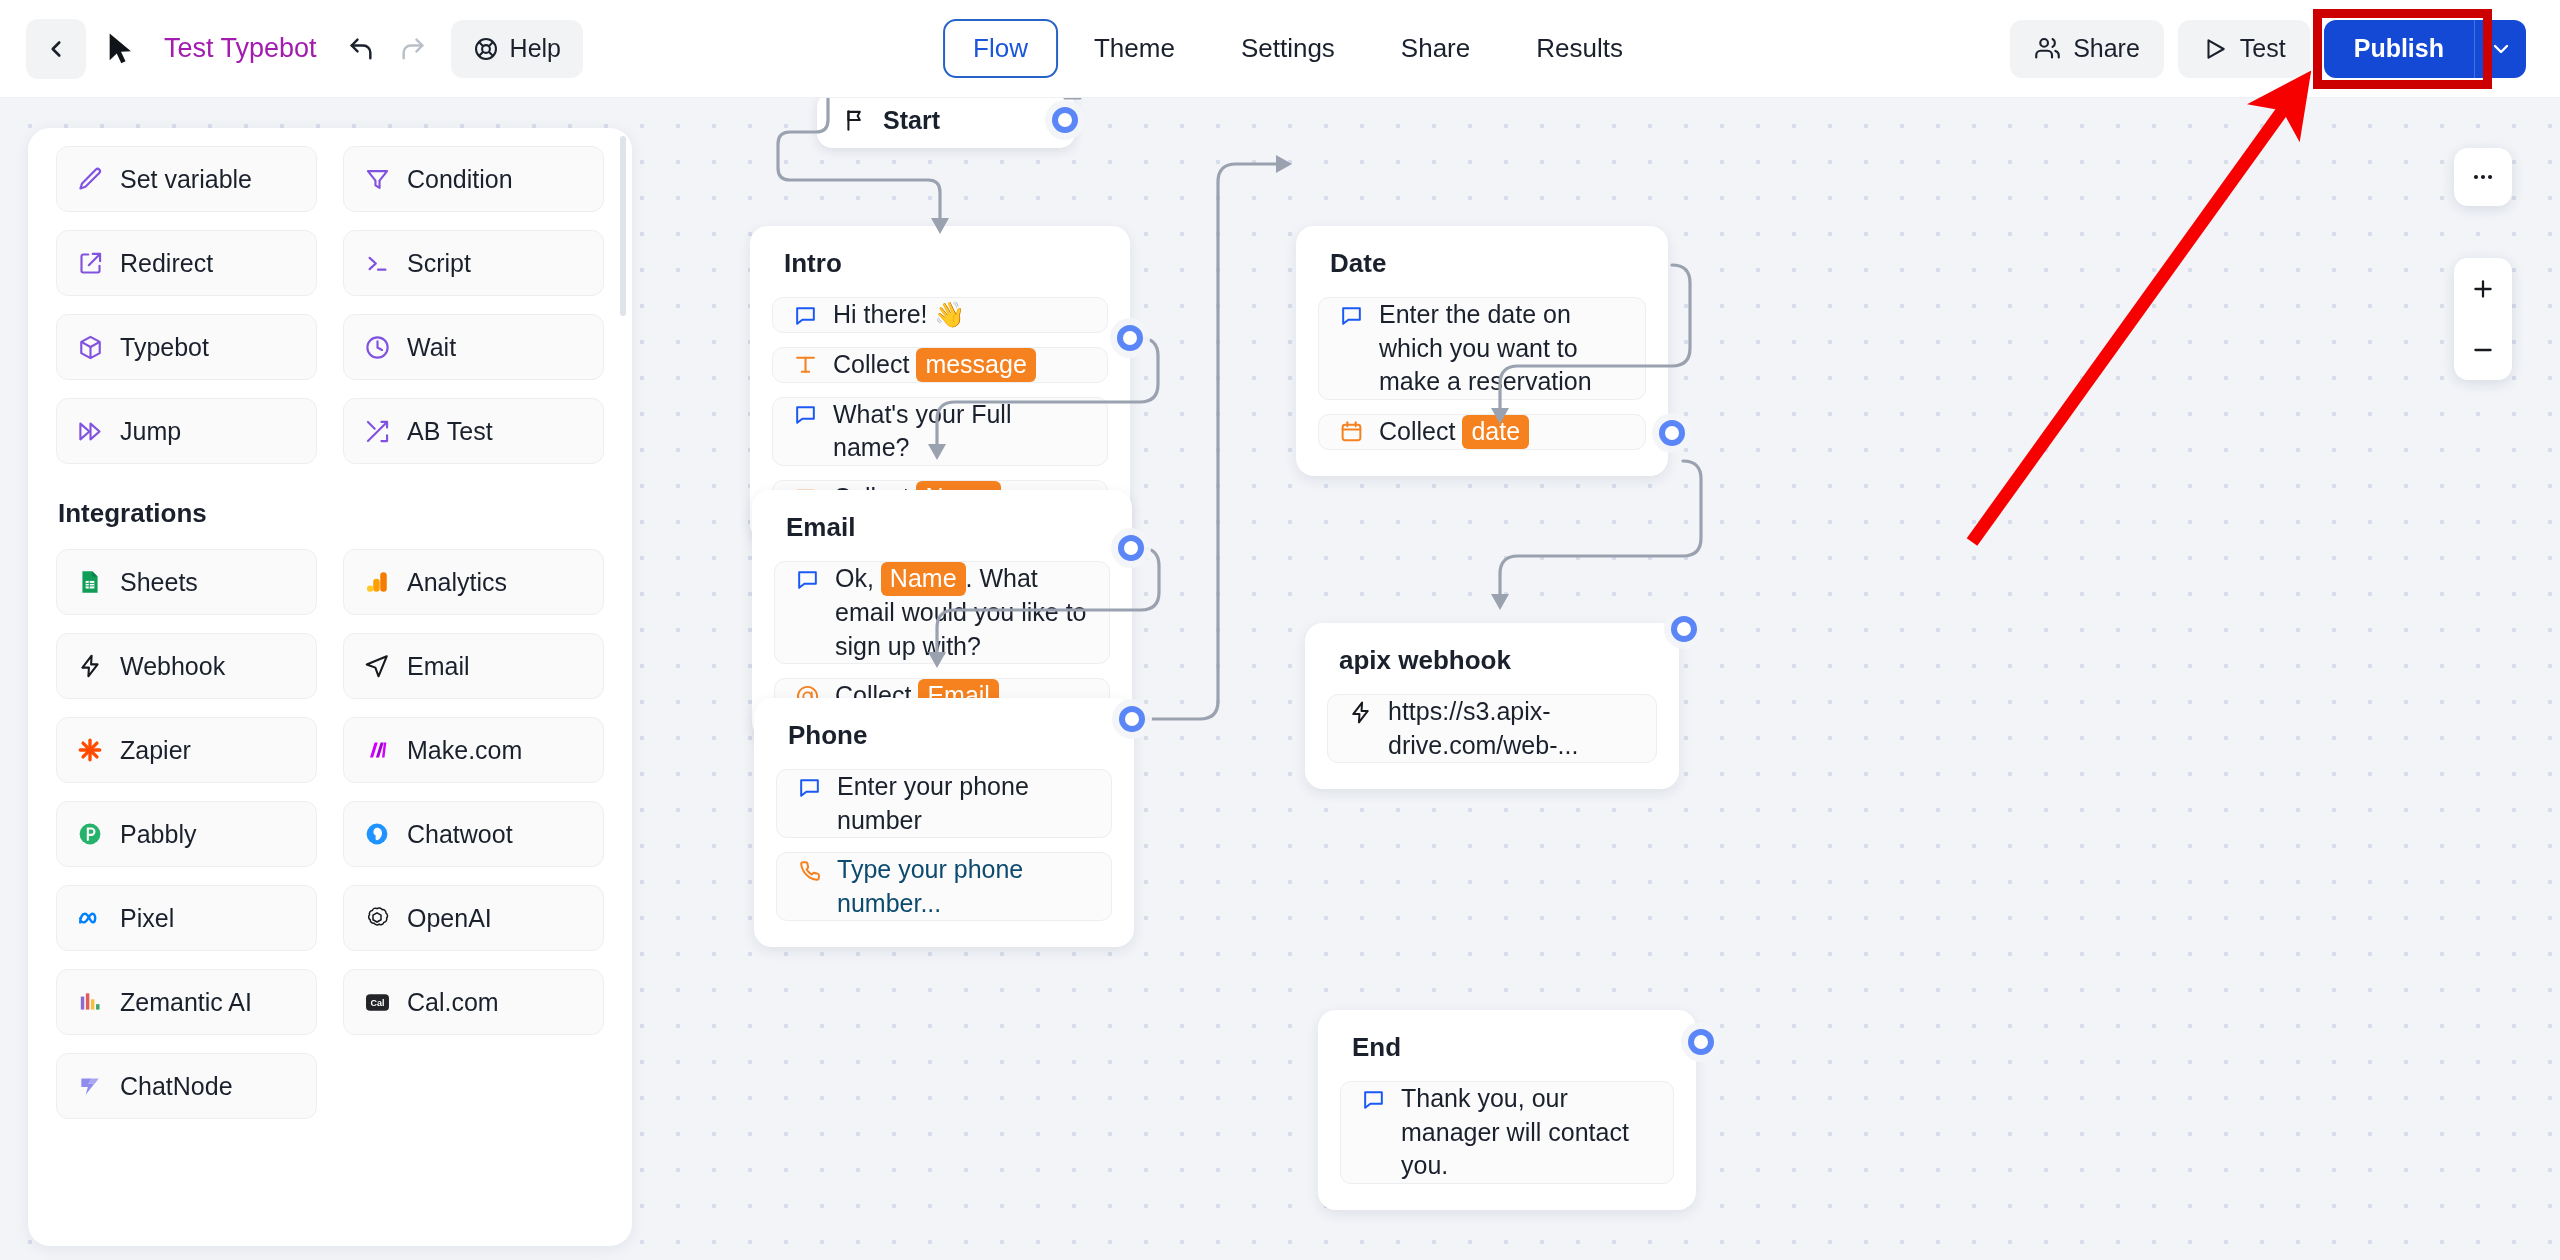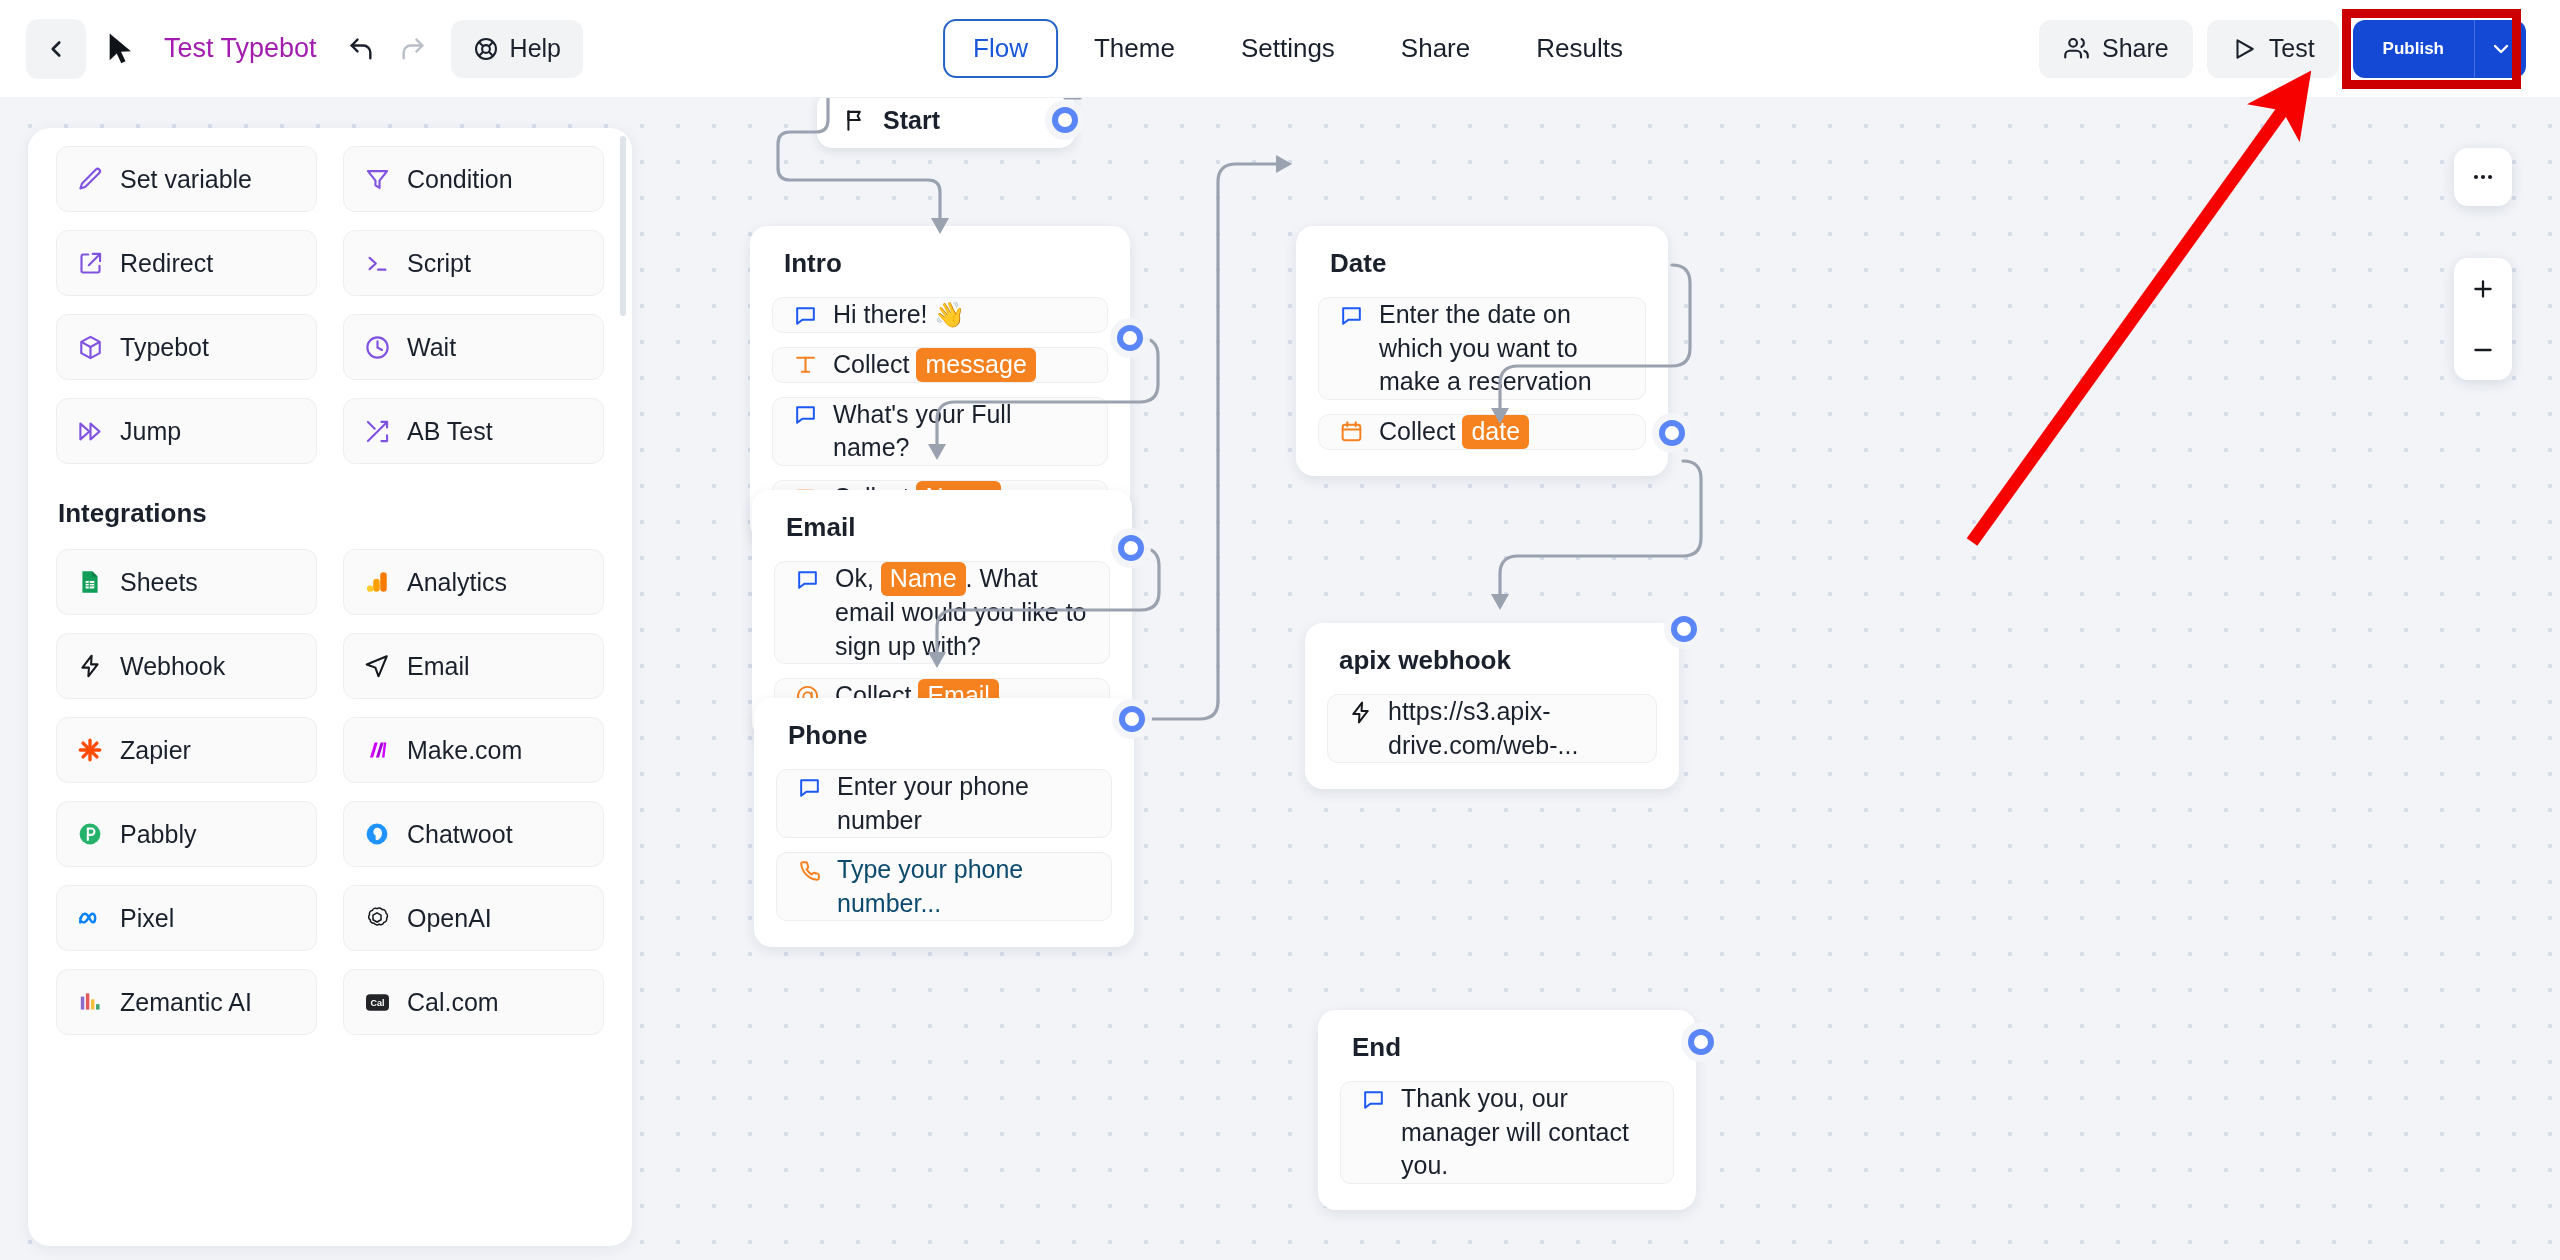--- a/index.html
+++ b/index.html
@@ -50,21 +50,21 @@
   .hdr-right {
     position: absolute; right: 34px; display: flex; align-items: center; gap: 14px;
   }
   .pill-btn {
     height: 58px; border-radius: 12px; background: #f2f3f5;
     display: flex; align-items: center; gap: 12px; padding: 0 24px;
     font-size: 25px; color: #1a202c; cursor: pointer; border: none; white-space: nowrap;
   }
   .publish-group { display: flex; align-items: stretch; height: 58px; position: relative; }
   .publish-btn {
-    background: #1449d6; color: #fff; font-size: 17px; font-weight: 700;
+    background: #1449d6; color: #fff; font-size: 25px; font-weight: 700;
     border-radius: 12px 0 0 12px; padding: 16px 30px; display: flex;
     align-items: center; border: none; cursor: pointer; white-space: nowrap;
   }
   .publish-caret {
     background: #1449d6; color: #fff; width: 52px; border-radius: 0 12px 12px 0;
     display: flex; align-items: center; justify-content: center;
     border: none; cursor: pointer; border-left: 1px solid rgba(255,255,255,.22);
   }
   .hl-box {
     position: absolute; left: -11px; top: -11px; width: 179px; height: 80px;
@@ -459,20 +459,29 @@
         </div>
         <div class="blk">
           <span class="bico">
               <svg width="27" height="27" viewBox="0 0 24 24">
                 <rect x="1.8" y="4.6" width="20.4" height="14.8" rx="3.6" fill="#232427"></rect>
                 <text x="12" y="14.9" font-family="Liberation Sans, sans-serif" font-size="8" font-weight="bold" fill="#fff" text-anchor="middle">Cal</text>
               </svg>
             </span>
           <span>Cal.com</span>
         </div>
+        <div class="blk">
+          <span class="bico">
+              <svg width="26" height="26" viewBox="0 0 24 24">
+                <path d="M4 5h9.5l-3 5h5.5L8 20l2-7H4Z" fill="#8f8cf0"></path>
+                <path d="M13.5 5 20 5l-3.6 5H10.5Z" fill="#a8a5f5"></path>
+              </svg>
+            </span>
+          <span>ChatNode</span>
+        </div>
       </div>
     </div>
 
     <div class="start-node" style="left:817px; top:-6px; width:258px;">
       <span>
         <svg width="26" height="26" viewBox="0 0 24 24" fill="none" stroke="#16191e" stroke-width="1.9" stroke-linecap="round" stroke-linejoin="round">
             <path d="M5 21V4"></path>
             <path d="M5 4.5h10.5l-2 3.7 2 3.8H5Z"></path>
           </svg>
       </span>

